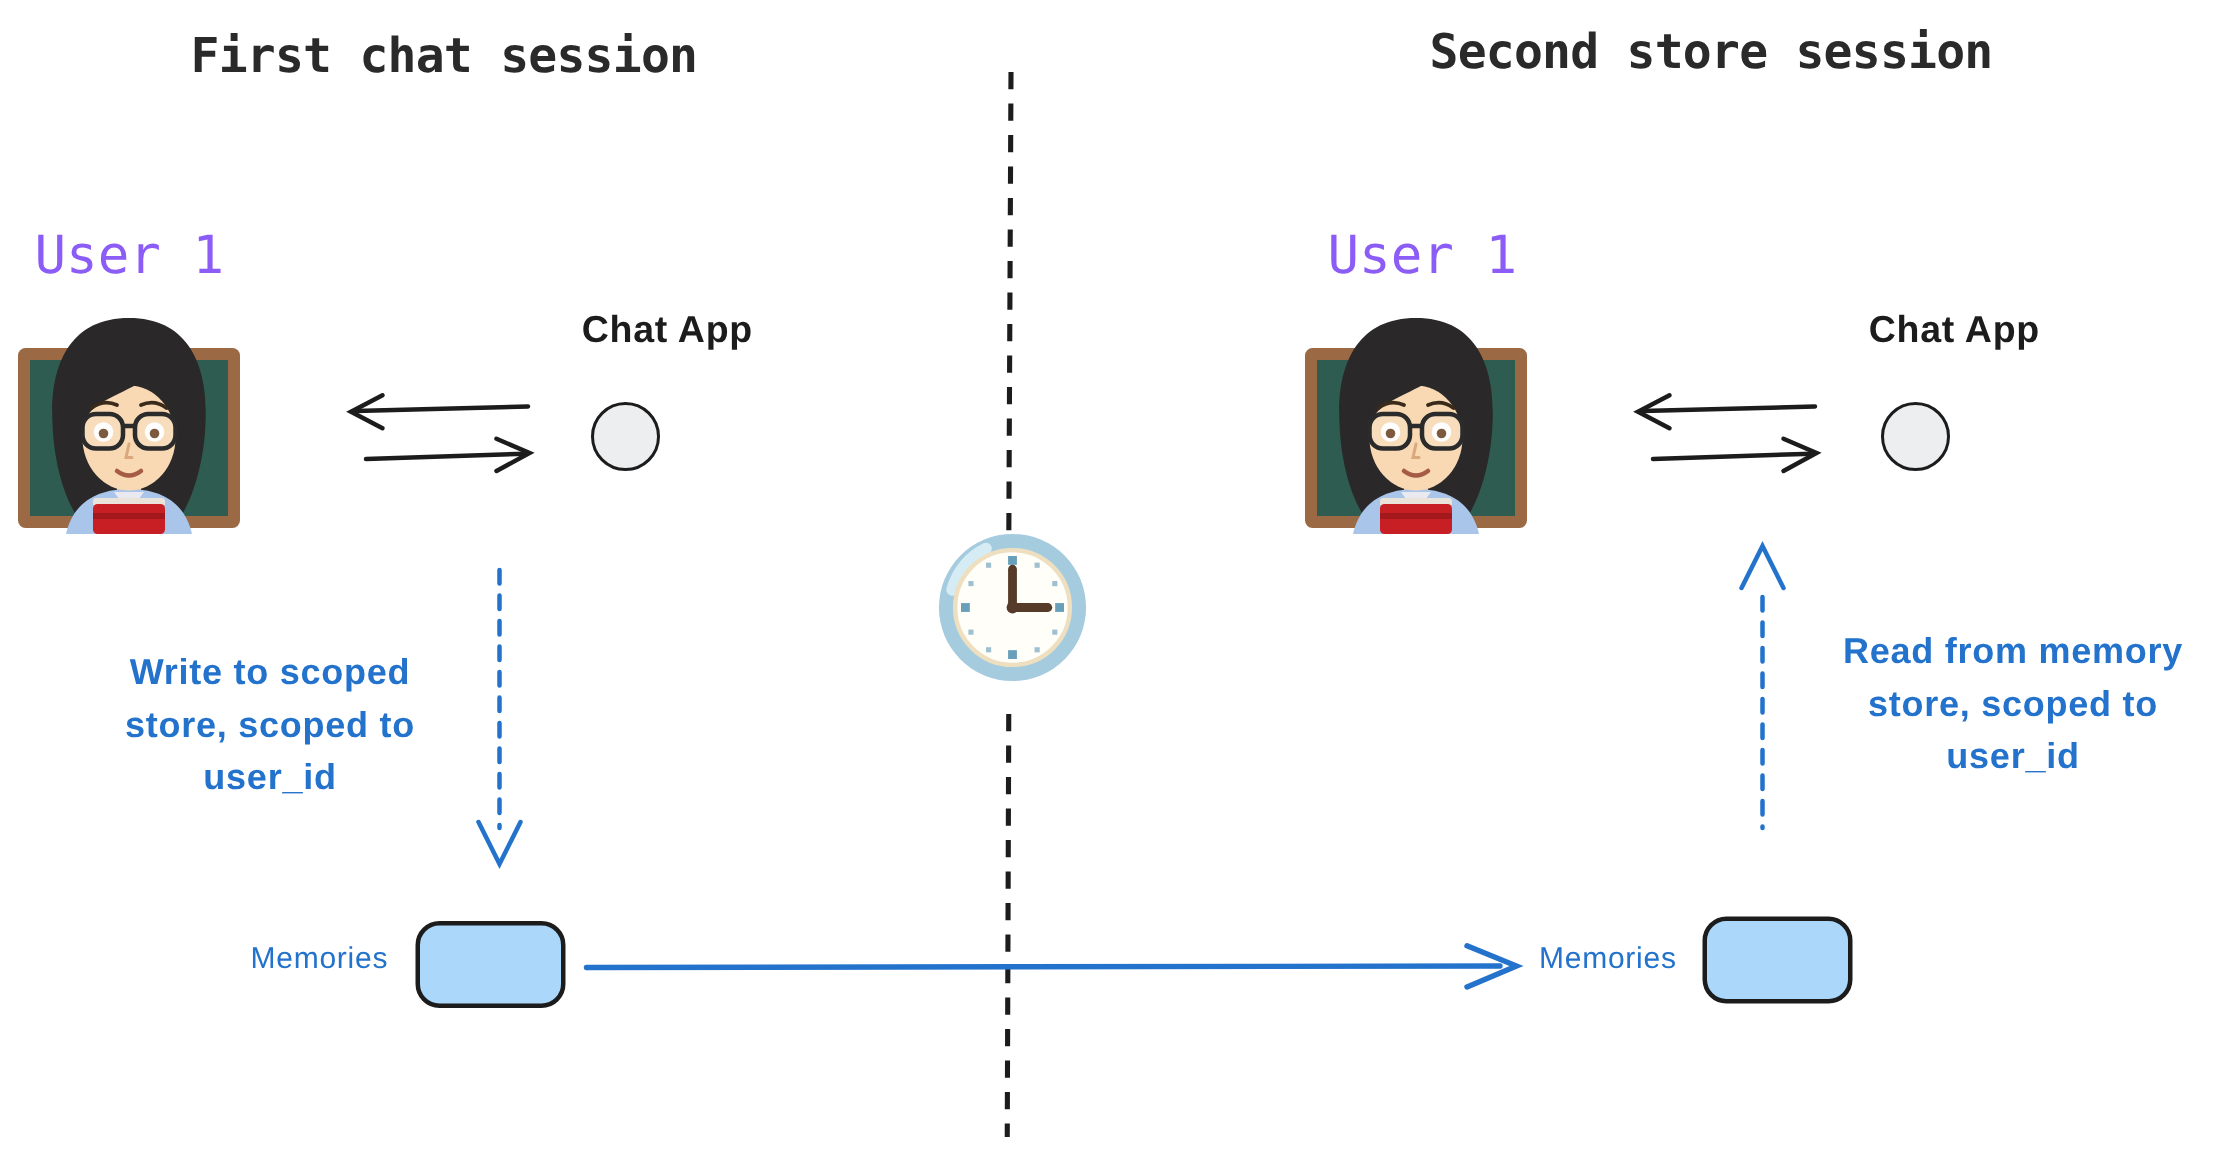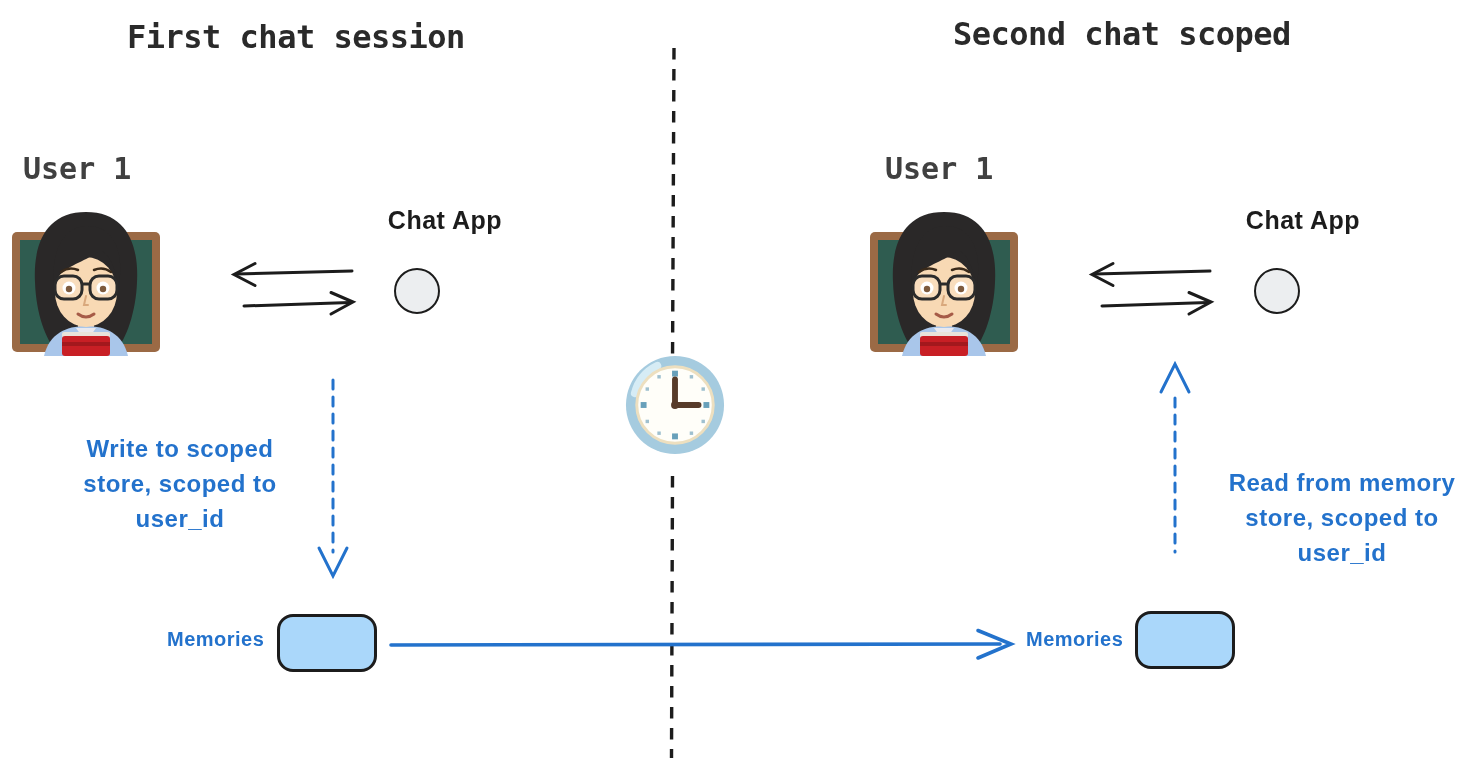--- a/index.html
+++ b/index.html
@@ -1,26 +1,26 @@
 <!DOCTYPE html>
 <html><head>
 <meta charset="utf-8">
 <style>
   html,body{margin:0;padding:0;background:#ffffff;}
   #canvas{position:relative;width:1482px;height:777px;background:#ffffff;overflow:hidden;
           font-family:"Liberation Sans",sans-serif;}
   .abs{position:absolute;}
   .session-title{font-family:"DejaVu Sans Mono",monospace;font-weight:bold;font-size:32px;
                  color:#2a2a2a;white-space:nowrap;letter-spacing:-0.5px;}
-  .user-label{font-family:"DejaVu Sans Mono",monospace;font-weight:bold;font-size:30px;
-              color:#404040;white-space:nowrap;}
+  .user-label{font-family:"DejaVu Sans Mono",monospace;font-weight:normal;font-size:35px;
+              color:#8b5cf6;white-space:nowrap;}
   .hand{font-family:"Liberation Sans",sans-serif;letter-spacing:0.5px;}
   .chat-app-label{font-size:25px;font-weight:600;color:#1c1c1c;text-align:right;width:150px;}
   .note{color:#2372cc;font-size:24px;font-weight:600;line-height:35px;text-align:center;}
-  .memories-label{color:#2372cc;font-size:20px;font-weight:700;white-space:nowrap;}
+  .memories-label{color:#2372cc;font-size:20px;font-weight:400;white-space:nowrap;}
   .memory-box{width:100px;height:58px;border:3.5px solid #1c1c1c;border-radius:16px;
               background:#aad7fa;box-sizing:border-box;}
   .chat-node{width:46px;height:46px;border:2.5px solid #1c1c1c;border-radius:50%;
              background:#eceef0;box-sizing:border-box;}
   svg{display:block;}
   #line-layer{position:absolute;left:0;top:0;pointer-events:none;}
 </style>
 </head>
 <body>
 
@@ -100,21 +100,21 @@
       <path d="M1175 398 L1175 552" stroke-dasharray="9 8"></path>
       <path d="M1161 392 L1175 364 L1189 392"></path>
     </g>
     <g stroke="#2372cc" stroke-width="3.6" fill="none" stroke-linecap="round">
       <path d="M391 645 L1000 644"></path>
       <path d="M978 630.5 L1011 644 L978 658"></path>
     </g>
   </svg>
 
   <div class="abs session-title" style="left:127px;top:18px;">First chat session</div>
-  <div class="abs session-title" style="left:953px;top:15px;">Second chat scoped</div>
+  <div class="abs session-title" style="left:953px;top:15px;">Second store session</div>
 
   <div class="abs user-label" style="left:23px;top:151px;">User 1</div>
   <svg class="abs" style="left:6px;top:196px;" width="160" height="160">
     <use href="#sym-teacher"></use>
   </svg>
   <div class="abs hand chat-app-label" style="left:352px;top:206px;">Chat App</div>
   <div class="abs chat-node" style="left:394px;top:268px;"></div>
   <div class="abs hand note" style="left:48px;top:431px;width:264px;">
     <div>Write to scoped</div>
     <div>store, scoped to</div>
@@ -126,21 +126,21 @@
   <svg class="abs" style="left:624px;top:354px;" width="102" height="102">
     <use href="#sym-clock"></use>
   </svg>
 
   <div class="abs user-label" style="left:885px;top:151px;">User 1</div>
   <svg class="abs" style="left:864px;top:196px;" width="160" height="160">
     <use href="#sym-teacher"></use>
   </svg>
   <div class="abs hand chat-app-label" style="left:1210px;top:206px;">Chat App</div>
   <div class="abs chat-node" style="left:1254px;top:268px;"></div>
-  <div class="abs hand note" style="left:1208px;top:417px;width:268px;margin-top:48px;">
+  <div class="abs hand note" style="left:1208px;top:417px;width:268px;">
     <div>Read from memory</div>
     <div>store, scoped to</div>
     <div>user_id</div>
   </div>
   <div class="abs hand memories-label" style="left:1026px;top:628px;">Memories</div>
   <div class="abs memory-box" style="left:1135px;top:611px;"></div>
 
 </div>
 
 </body></html>

